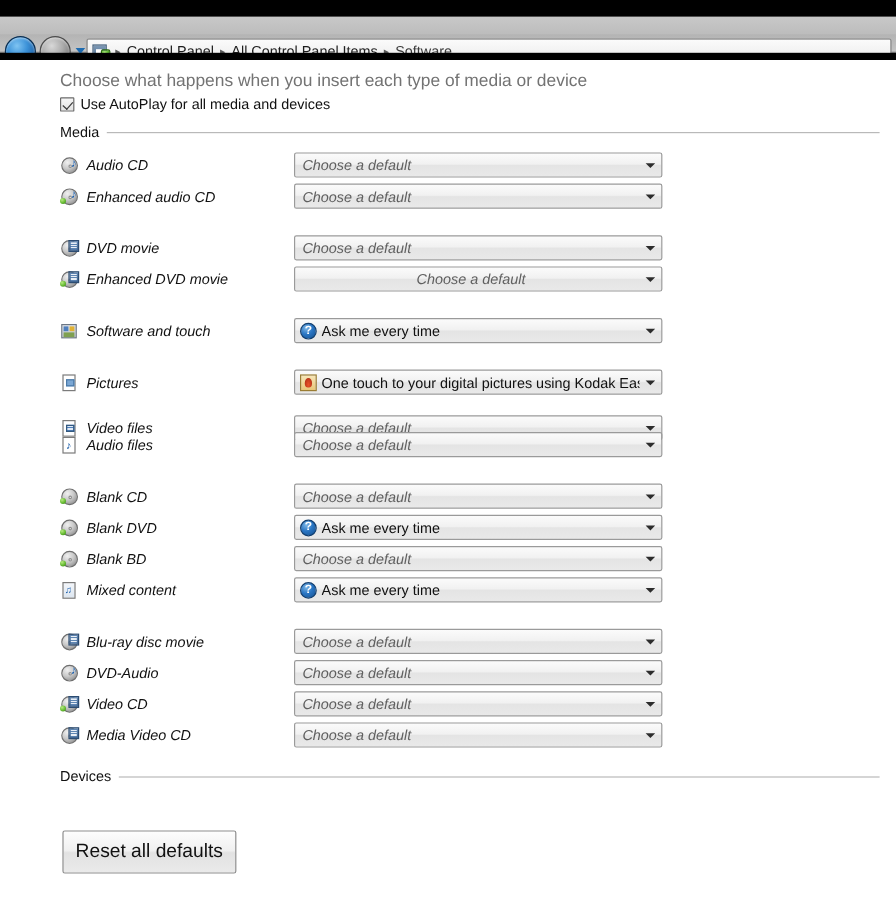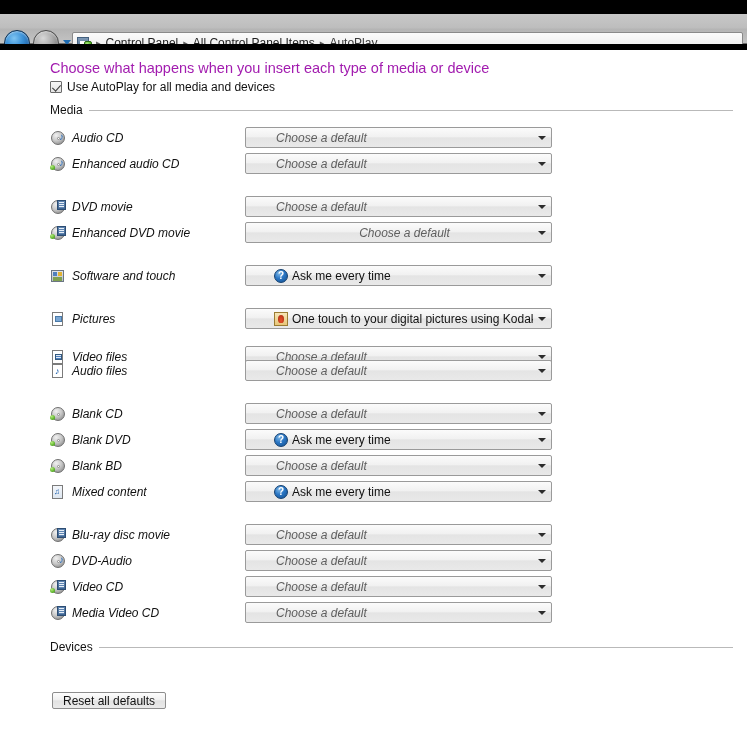--- a/index.html
+++ b/index.html
@@ -136,21 +136,21 @@
     position: absolute;
     left: 0; top: 50px;
     width: 747px; height: 700px;
     background: #ffffff;
     overflow: hidden;
   }
 
   .page-title {
     position: absolute;
     left: 50px; top: 10px;
-    color: #a21caf;
+    color: #737373;
     font-size: 14.5px;
     white-space: nowrap;
   }
 
   .chk-row {
     position: absolute;
     left: 50px; top: 30px;
     display: flex;
     align-items: center;
     white-space: nowrap;
@@ -319,21 +319,20 @@
     left: 195px; top: 0;
     width: 307px; height: 21px;
     background: linear-gradient(to bottom, #fbfbfb 0%, #f1f1f1 46%, #e4e4e4 52%, #e9e9e9 100%);
     border: 1px solid #9a9a9a;
     border-radius: 2px;
     box-sizing: border-box;
     display: flex;
     align-items: center;
     overflow: hidden;
     cursor: default;
-    padding-left: 24px;
   }
   .combo .combo-icon {
     width: 16px; height: 16px;
     margin-left: 3px;
     flex: 0 0 auto;
     position: relative;
   }
   .ic-ask {
     position: absolute; left: 1px; top: 1px;
     width: 14px; height: 14px;
@@ -396,27 +395,27 @@
     position: absolute;
     right: 14px; top: 574px;
     font-size: 12px;
     color: #111;
     white-space: nowrap;
   }
   .btn-reset {
     position: absolute;
     left: 52px; top: 642px;
     min-width: 104px;
-    height: 17px;
+    height: 36px;
     padding: 0 10px;
     background: linear-gradient(to bottom, #fdfdfd 0%, #f0f0f0 46%, #e2e2e2 52%, #eaeaea 100%);
     border: 1px solid #8d8d8d;
     border-radius: 2px;
     font-family: "Liberation Sans", sans-serif;
-    font-size: 12px;
+    font-size: 16px;
     color: #111;
     box-sizing: border-box;
     cursor: default;
   }
 </style>
 </head>
 <body>
 
 <div class="titlebar"></div>
 
@@ -434,21 +433,21 @@
       <span class="mon">
           <span class="mon-scr"></span>
         </span>
       <span class="grn"></span>
     </span>
     <span class="crumb-sep">▸</span>
     <span class="crumb">Control Panel</span>
     <span class="crumb-sep">▸</span>
     <span class="crumb">All Control Panel Items</span>
     <span class="crumb-sep">▸</span>
-    <span class="crumb dim">AutoPlay</span>
+    <span class="crumb dim">Software</span>
   </div>
 </div>
 <div class="navbar-bottom-fill"></div>
 
 <div class="content">
 
   <div class="page-title">Choose what happens when you insert each type of media or device</div>
 
   <div class="chk-row">
     <span class="chk"></span>

